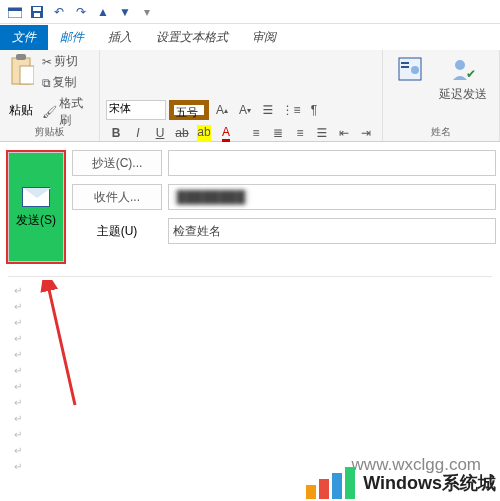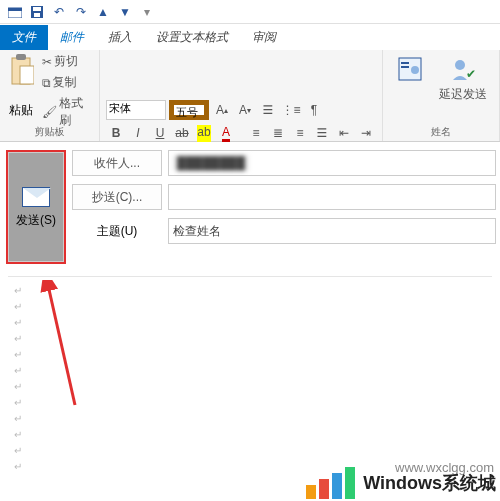--- a/index.html
+++ b/index.html
@@ -18,36 +18,36 @@
 .clip-col{display:flex;flex-direction:column;gap:2px;}
 .clip-item{display:flex;align-items:center;gap:2px;padding:1px 2px;color:#555;}
 .font-grp{flex:0 0 140px;}
 .font-row1{display:flex;gap:3px;align-items:flex-end;height:22px;margin-top:46px;}
 .font-sel{width:60px;height:20px;border:1px solid #ccc;background:#fff;padding:0 2px;font-size:11px;}
 .size-sel{width:40px;height:20px;border:5px solid #a16207;background:#fff;padding:0 2px;font-size:11px;}
 .fbtn{width:20px;height:20px;display:flex;align-items:center;justify-content:center;border:1px solid transparent;color:#555;}
 .font-row2{display:flex;gap:2px;align-items:center;height:22px;margin-top:2px;}
 .big-btn{display:flex;flex-direction:column;align-items:center;gap:2px;padding:2px 6px;color:#555;}
 .compose{display:flex;}
-.send-box{width:60px;height:114px;border:2px solid #e03030;margin:8px 6px;display:flex;flex-direction:column;align-items:center;justify-content:center;gap:6px;background:#a3a3a3;box-shadow:0 0 0 1px #ccc inset;}
+.send-box{width:60px;height:114px;border:2px solid #e03030;margin:8px 6px;display:flex;flex-direction:column;align-items:center;justify-content:center;gap:6px;background:#22c55e;box-shadow:0 0 0 1px #ccc inset;}
 .env-icon{width:28px;height:20px;border:1px solid #2b579a;position:relative;background:#fff;}
 .env-icon:before{content:"";position:absolute;left:0;top:0;width:0;height:0;border-left:14px solid transparent;border-right:14px solid transparent;border-top:10px solid #dae8f5;}
 .fields{flex:1;padding:6px 4px 0 0;}
 .frow{display:flex;align-items:center;height:30px;gap:6px;margin-bottom:4px;}
 .flabel{width:90px;height:26px;border:1px solid #ccc;display:flex;align-items:center;justify-content:center;color:#555;background:#fdfdfd;}
 .finput{flex:1;height:26px;border:1px solid #ccc;padding:0 4px;display:flex;align-items:center;color:#444;}
 .subj-label{width:90px;text-align:center;color:#000000;}
 .editor{border-top:1px solid #e5e5e5;margin:4px 8px 0 8px;padding:6px;height:210px;overflow:hidden;}
 .para-mark{color:#bbb;font-size:10px;line-height:16px;}
 .arrow{position:absolute;left:40px;top:280px;pointer-events:none;}
 .wm{position:absolute;right:4px;bottom:2px;display:flex;align-items:center;gap:8px;}
 .wm-bars{display:flex;gap:3px;align-items:flex-end;}
 .wm-bar{width:10px;}
 .wm-text{font-size:18px;font-weight:bold;color:#222;}
-.wm-sub{position:absolute;right:6px;bottom:26px;font-size:13px;color:#888;margin-top:9px;}
+.wm-sub{position:absolute;right:19px;bottom:26px;font-size:17px;color:#888;margin-top:9px;}
 svg{display:block;}
 </style>
 </head>
 <body>
 
 <div class="title-bar">
   <span class="qat-icon">
     <svg width="14" height="12">
         <rect x="0" y="2" width="14" height="10" fill="#fff" stroke="#2b579a"></rect>
         <rect x="0" y="2" width="14" height="3" fill="#2b579a"></rect>
@@ -161,28 +161,28 @@
   </div>
 </div>
 
 <div class="compose">
   <div class="send-box">
     <div class="env-icon"></div>
     <span style="text-align:center;line-height:14px;">发送(S)</span>
   </div>
   <div class="fields">
     <div class="frow">
+      <div class="flabel">抄送(C)...</div>
+      <div class="finput"></div>
+    </div>
+    <div class="frow">
       <div class="flabel">收件人...</div>
       <div class="finput">
         <span style="background:#eee;padding:1px 4px;filter:blur(2px);">████████</span>
       </div>
-    </div>
-    <div class="frow">
-      <div class="flabel">抄送(C)...</div>
-      <div class="finput"></div>
     </div>
     <div class="frow">
       <div class="subj-label">主题(U)</div>
       <div class="finput">检查姓名</div>
     </div>
   </div>
 </div>
 
 <div class="editor">
   <div class="para-mark">↵</div>

